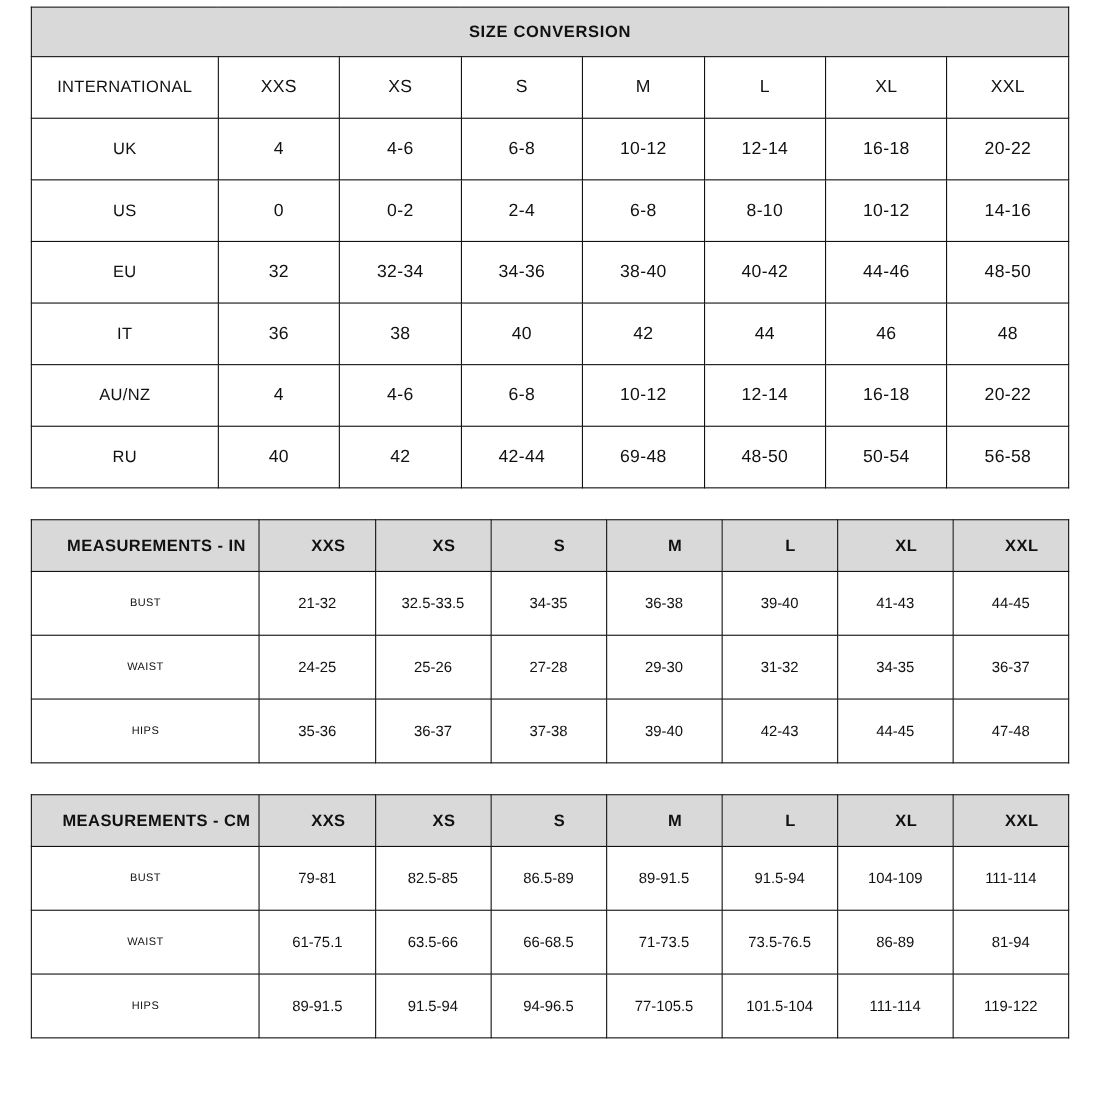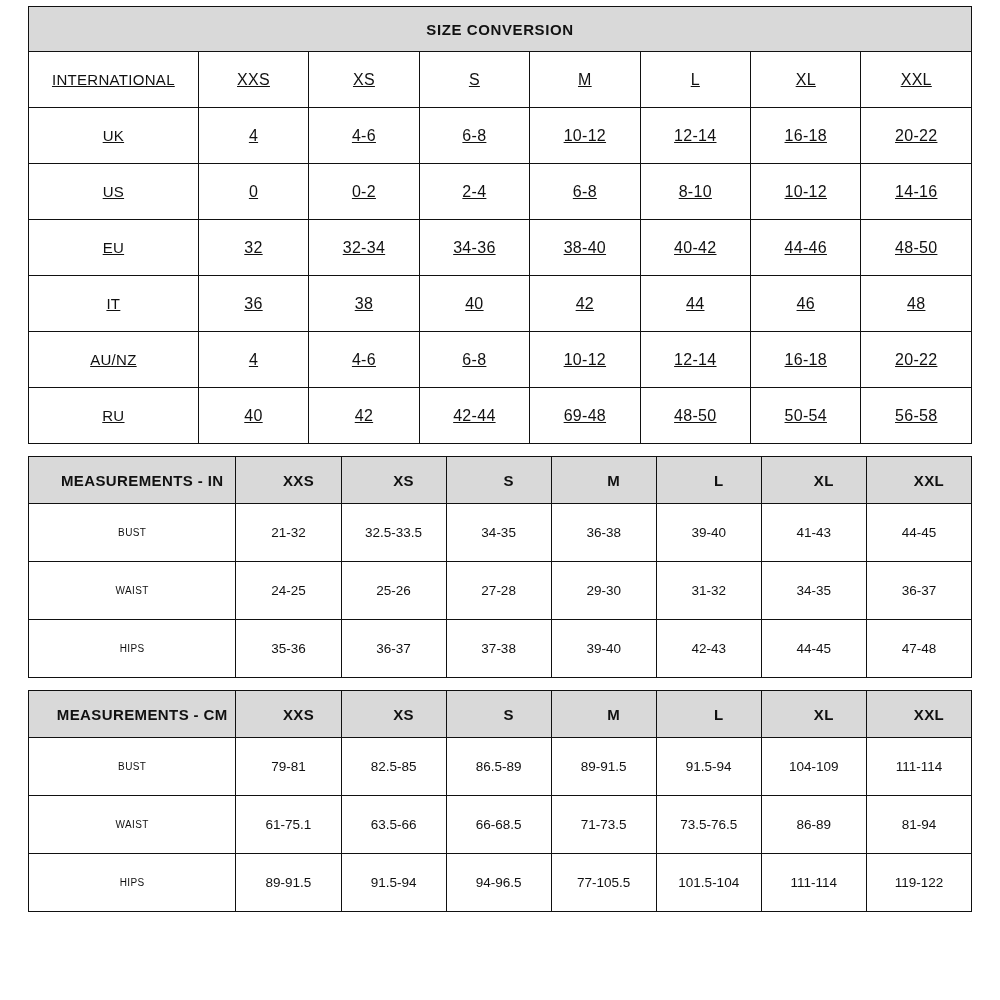--- a/index.html
+++ b/index.html
@@ -20,38 +20,38 @@
     font-size:24px;
     font-weight:700;
     letter-spacing:1px;
     margin:10px 0 16px 0;
   }
   table {
     width:100%;
     border-collapse:collapse;
     table-layout:fixed;
   }
-  .tbl { margin-bottom:12px; }
+  .tbl { margin-bottom:28px; }
   th, td {
     border:1.6px solid #111111;
     text-align:center;
     vertical-align:middle;
     padding:0 4px;
     overflow:hidden;
     white-space:nowrap;
   }
   
   .band {
     background:#d9d9d9;
     font-size:15px;
     font-weight:700;
     letter-spacing:0.6px;
     height:44px;
   }
-  .size-tbl td { height:55px; font-size:16px; font-weight:400; letter-spacing:0.3px;text-decoration:underline; }
+  .size-tbl td { height:55px; font-size:16px; font-weight:400; letter-spacing:0.3px; }
   .size-tbl .row-label { font-size:15px; }
   
   .meas-tbl th { height:46px; background:#d9d9d9; font-size:15px; font-weight:700; letter-spacing:0.4px;padding-left:24px; }
   .meas-tbl .head-label { text-align:center; }
   .meas-tbl td { height:57px; font-size:13.5px; font-weight:400; }
   .meas-tbl .row-label { font-size:10px; letter-spacing:0.4px; }
 </style>
 </head>
 <body>
 

